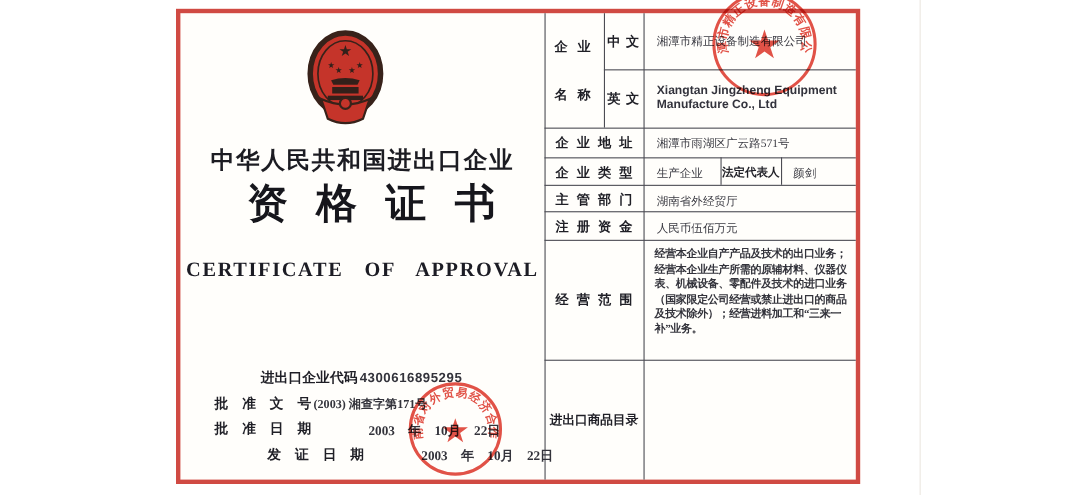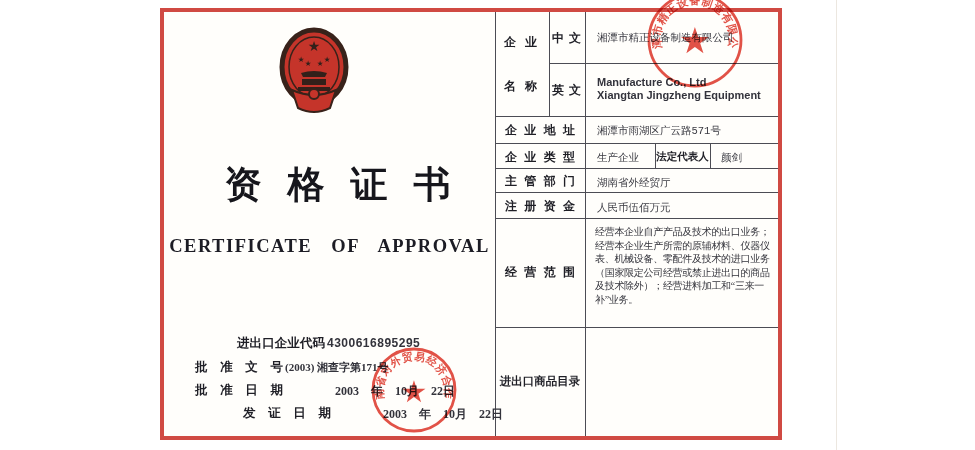--- a/index.html
+++ b/index.html
@@ -55,21 +55,21 @@
   }
   .f-value { position:absolute; left:90px; top:1px; font-size:11px; font-weight:600; color:#33333b; white-space:nowrap; }
   .f-value.code { font-family:"Liberation Sans","DejaVu Sans",sans-serif; font-size:12px; font-weight:700; letter-spacing:0.5px; }
   .f-value.date { left:90px; width:170px; text-align:right; font-size:12px; word-spacing:9px; }
 
   
   .en-name { font-family:"Liberation Sans","DejaVu Sans",sans-serif; font-size:11px; font-weight:700; color:#33333c; line-height:12.5px; white-space:nowrap; }
   .scope-text {
     position:absolute; left:431px; top:213px; width:176px; z-index:2;
     font-size:10px; line-height:13.5px; letter-spacing:-0.3px;
-    font-weight:400; color:#33333b; white-space:normal;
+    font-weight:700; color:#33333b; white-space:normal;
   }
 
   
   .seal { position:absolute; z-index:5; mix-blend-mode:multiply; opacity:0.88; }
 </style>
 </head>
 <body>
 
 <div class="canvas">
 
@@ -85,20 +85,21 @@
       <text x="30" y="40" font-size="7.5" text-anchor="middle" fill="#33201a">★</text>
       <text x="42" y="40" font-size="7.5" text-anchor="middle" fill="#33201a">★</text>
       <text x="49" y="36" font-size="7.5" text-anchor="middle" fill="#33201a">★</text>
       <path d="M23 47 Q36 43 49 47 L47 51 H25 Z" fill="#33201a"></path>
       <path d="M24 53 H48 V59 H24 Z" fill="#33201a"></path>
       <rect x="20" y="61" width="32" height="4" fill="#33201a"></rect>
       <path d="M14 64 L20 82 Q36 90 52 82 L58 64 Q36 74 14 64 Z" fill="#c5342a" stroke="#38221a" stroke-width="2"></path>
       <circle cx="36" cy="68" r="5" fill="#c5342a" stroke="#38221a" stroke-width="2"></circle>
     </svg>
 
+    <div class="cn-title">中华人民共和国进出口企业</div>
     <div class="cert-big-title">资格证书</div>
     <div class="en-title">CERTIFICATE  OF  APPROVAL</div>
     <div class="en-sub">
     </div>
 
     <div class="field-row" style="top:323px;margin-left:42px;">
       <span class="f-label">进出口企业代码</span>
       <span class="f-value code">4300616895295</span>
     </div>
     <div class="field-row" style="top:347px;">
@@ -128,26 +129,26 @@
     <div class="hl" style="left:331px; top:315px; width:283px;"></div>
 
     <div class="cell tlabel" style="left:331px; top:22px; width:54px; text-align:center; letter-spacing:3px;">企 业</div>
     <div class="cell tlabel" style="left:331px; top:66px; width:54px; text-align:center; letter-spacing:3px;">名 称</div>
 
     <div class="cell tlabel" style="left:385px; top:18px; width:36px; text-align:center;">中 文</div>
     <div class="cell tvalue" style="left:433px; top:19px;">湘潭市精正设备制造有限公司</div>
 
     <div class="cell tlabel" style="left:385px; top:70px; width:36px; text-align:center;">英 文</div>
     <div class="cell en-name" style="left:433px; top:64px;">
+      <div>Xiangtan Jingzheng Equipment</div>
       <div>Manufacture Co., Ltd</div>
-      <div>Xiangtan Jingzheng Equipment</div>
     </div>
 
     <div class="cell tlabel jlabel" style="left:341px; top:110px; width:70px;">企 业 地 址</div>
-    <div class="cell tvalue" style="left:433px; top:112px;font-family:Liberation Mono, monospace;">湘潭市雨湖区广云路571号</div>
+    <div class="cell tvalue" style="left:433px; top:112px;">湘潭市雨湖区广云路571号</div>
 
     <div class="cell tlabel jlabel" style="left:341px; top:137px; width:70px;">企 业 类 型</div>
     <div class="cell tvalue" style="left:433px; top:139px;">生产企业</div>
     <div class="cell tlabel" style="left:491px; top:138px; width:55px; text-align:center; letter-spacing:0; font-size:10.5px;">法定代表人</div>
     <div class="cell tvalue" style="left:557px; top:139px;">颜剑</div>
 
     <div class="cell tlabel jlabel" style="left:341px; top:161px; width:70px;">主 管 部 门</div>
     <div class="cell tvalue" style="left:433px; top:164px;">湖南省外经贸厅</div>
 
     <div class="cell tlabel jlabel" style="left:341px; top:186px; width:70px;">注 册 资 金</div>

